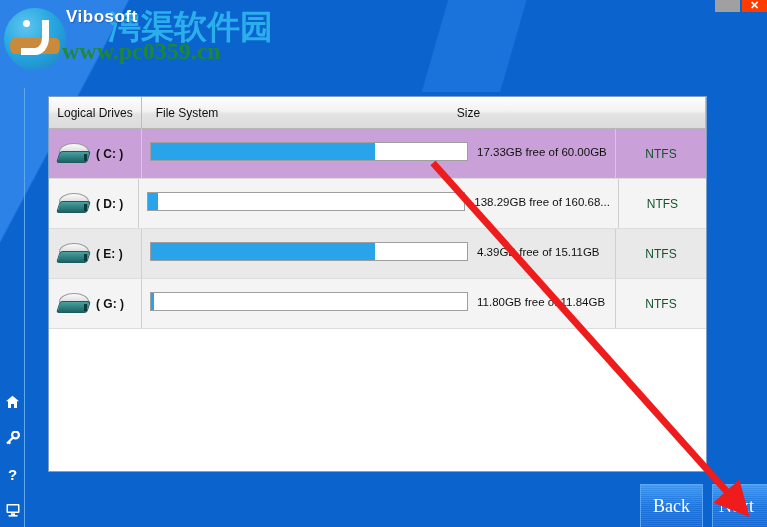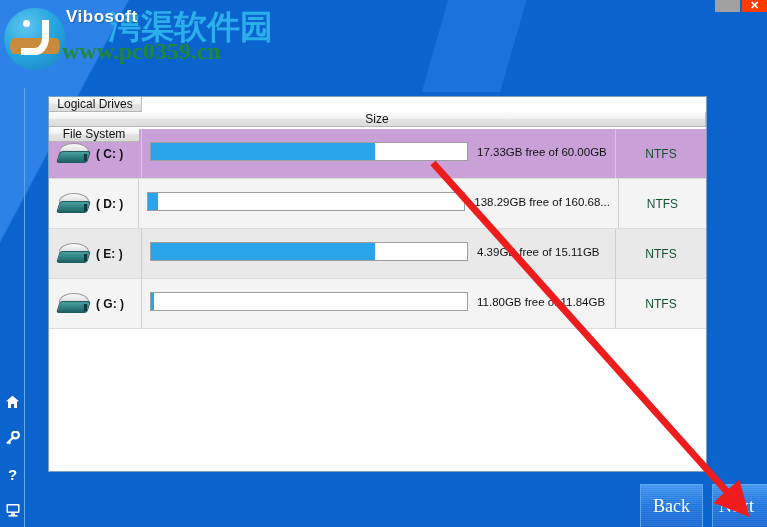--- a/index.html
+++ b/index.html
@@ -92,21 +92,21 @@
     width: 25px; height: 36px; display: flex; align-items: center; justify-content: center;
     color: #ffffff;
   }
   .side-icon svg { display: block; }
 
   
   .panel {
     position: absolute; left: 48px; top: 96px; width: 659px; height: 376px;
     background: #ffffff; border: 1px solid #7d9fc4;
   }
-  .thead { display: flex; height: 32px; flex-direction: column; }
+  .thead { display: flex; height: 32px; }
   .th {
     background: linear-gradient(to bottom, #fdfdfd 0%, #f2f2f2 45%, #e3e3e3 55%, #dcdcdc 100%);
     border-right: 1px solid #bdbdbd;
     border-bottom: 1px solid #b6b6b6;
     font-size: 12px; color: #111;
     display: flex; align-items: center; justify-content: center;
   }
   .th.c-drives { width: 93px; }
   .th.c-size   { flex: 1; }
   .th.c-fs     { width: 90px; border-right: none; }
@@ -229,22 +229,22 @@
           <rect x="6" y="10.3" width="4" height="2" fill="#ffffff"></rect>
           <rect x="3.5" y="12" width="9" height="1.6" fill="#ffffff"></rect>
         </svg>
       </div>
     </div>
   </div>
 
   <div class="panel">
     <div class="thead">
       <div class="th c-drives">Logical Drives</div>
+      <div class="th c-fs">File System</div>
       <div class="th c-size">Size</div>
-      <div class="th c-fs">File System</div>
     </div>
 
     <div class="row selected">
       <div class="cell-drive">
         <span class="hdd">
           <span class="top"></span>
             <span class="body"></span>
             <span class="led"></span>
         </span>
         <span class="drive-label">( C: )</span>

